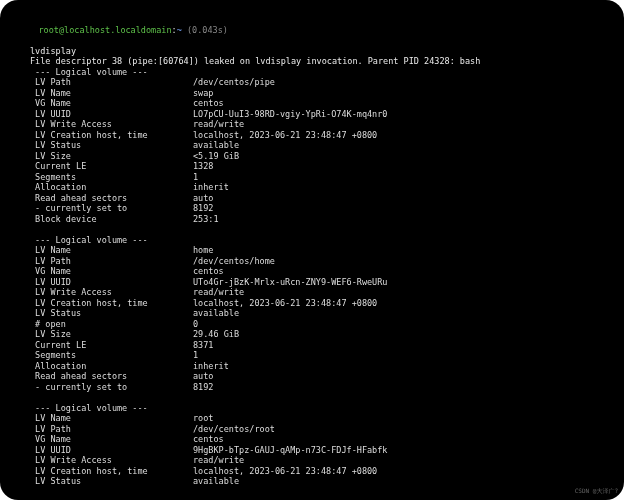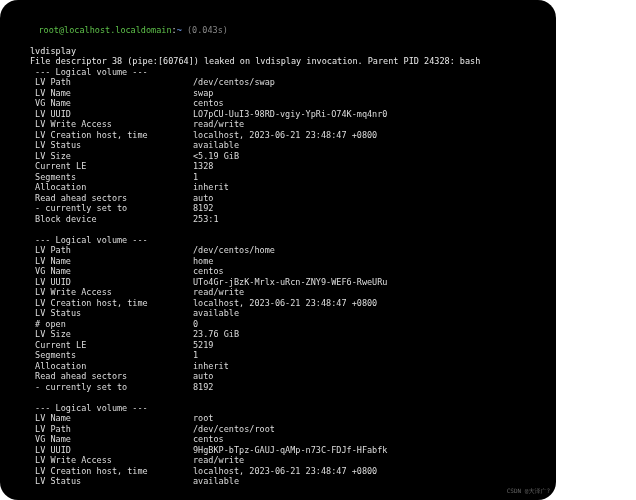--- a/index.html
+++ b/index.html
@@ -1,16 +1,16 @@
 <!DOCTYPE html>
 <html><head>
 <meta charset="utf-8">
 <style>
   html,body{margin:0;padding:0;background:#fff}
-  .frame{box-sizing:border-box;width:556px;height:500px;border-radius:18px;background:#000;
+  .frame{box-sizing:border-box;width:624px;height:500px;border-radius:18px;background:#000;
          padding:14px 18px 16px 18px;font-family:Menlo,Consolas,"DejaVu Sans Mono",monospace;
          font-size:8.5px;line-height:10.5px;color:#ddd;position:relative;overflow:hidden}
   .prompt .user{color:#5ec04a}
   .prompt .at{color:#5ec04a}
   .prompt .host{color:#5ec04a}
   .prompt .path{color:#7aa8ff}
   .prompt .timing{color:#888}
   .prompt{margin-bottom:0}
   .cmd{color:#eaeaea}
   .warn{color:#eaeaea}
@@ -23,46 +23,46 @@
 <body>
 
 <div class="frame">
   <div class="row prompt">
     <span class="user">root</span><span class="at">@</span><span class="host">localhost.localdomain</span><span>:</span><span class="path">~</span> <span class="timing">(0.043s)</span>
   </div>
   <div class="row ind cmd">lvdisplay</div>
   <div class="row ind warn">File descriptor 38 (pipe:[60764]) leaked on lvdisplay invocation. Parent PID 24328: bash</div>
   <div id="volumes">
       <div class="row ind"> --- Logical volume ---</div>
-      <div class="row ind"><span class="key"> LV Path</span><span>/dev/centos/swap</span></div>
+      <div class="row ind"><span class="key"> LV Path</span><span>/dev/centos/pipe</span></div>
       <div class="row ind"><span class="key"> LV Name</span><span>swap</span></div>
       <div class="row ind"><span class="key"> VG Name</span><span>centos</span></div>
       <div class="row ind"><span class="key"> LV UUID</span><span>LO7pCU-UuI3-98RD-vgiy-YpRi-O74K-mq4nr0</span></div>
       <div class="row ind"><span class="key"> LV Write Access</span><span>read/write</span></div>
       <div class="row ind"><span class="key"> LV Creation host, time</span><span>localhost, 2023-06-21 23:48:47 +0800</span></div>
       <div class="row ind"><span class="key"> LV Status</span><span>available</span></div>
       <div class="row ind"><span class="key"> LV Size</span><span>&lt;5.19 GiB</span></div>
       <div class="row ind"><span class="key"> Current LE</span><span>1328</span></div>
       <div class="row ind"><span class="key"> Segments</span><span>1</span></div>
       <div class="row ind"><span class="key"> Allocation</span><span>inherit</span></div>
       <div class="row ind"><span class="key"> Read ahead sectors</span><span>auto</span></div>
       <div class="row ind"><span class="key"> - currently set to</span><span>8192</span></div>
       <div class="row ind"><span class="key"> Block device</span><span>253:1</span></div>
       <div class="row"> </div>
       <div class="row ind"> --- Logical volume ---</div>
+      <div class="row ind"><span class="key"> LV Name</span><span>home</span></div>
       <div class="row ind"><span class="key"> LV Path</span><span>/dev/centos/home</span></div>
-      <div class="row ind"><span class="key"> LV Name</span><span>home</span></div>
       <div class="row ind"><span class="key"> VG Name</span><span>centos</span></div>
       <div class="row ind"><span class="key"> LV UUID</span><span>UTo4Gr-jBzK-Mrlx-uRcn-ZNY9-WEF6-RweURu</span></div>
       <div class="row ind"><span class="key"> LV Write Access</span><span>read/write</span></div>
       <div class="row ind"><span class="key"> LV Creation host, time</span><span>localhost, 2023-06-21 23:48:47 +0800</span></div>
       <div class="row ind"><span class="key"> LV Status</span><span>available</span></div>
       <div class="row ind"><span class="key"> # open</span><span>0</span></div>
-      <div class="row ind"><span class="key"> LV Size</span><span>23.76 GiB</span></div>
-      <div class="row ind"><span class="key"> Current LE</span><span>5219</span></div>
+      <div class="row ind"><span class="key"> LV Size</span><span>29.46 GiB</span></div>
+      <div class="row ind"><span class="key"> Current LE</span><span>8371</span></div>
       <div class="row ind"><span class="key"> Segments</span><span>1</span></div>
       <div class="row ind"><span class="key"> Allocation</span><span>inherit</span></div>
       <div class="row ind"><span class="key"> Read ahead sectors</span><span>auto</span></div>
       <div class="row ind"><span class="key"> - currently set to</span><span>8192</span></div>
       <div class="row"> </div>
       <div class="row ind"> --- Logical volume ---</div>
       <div class="row ind"><span class="key"> LV Name</span><span>root</span></div>
       <div class="row ind"><span class="key"> LV Path</span><span>/dev/centos/root</span></div>
       <div class="row ind"><span class="key"> VG Name</span><span>centos</span></div>
       <div class="row ind"><span class="key"> LV UUID</span><span>9HgBKP-bTpz-GAUJ-qAMp-n73C-FDJf-HFabfk</span></div>

